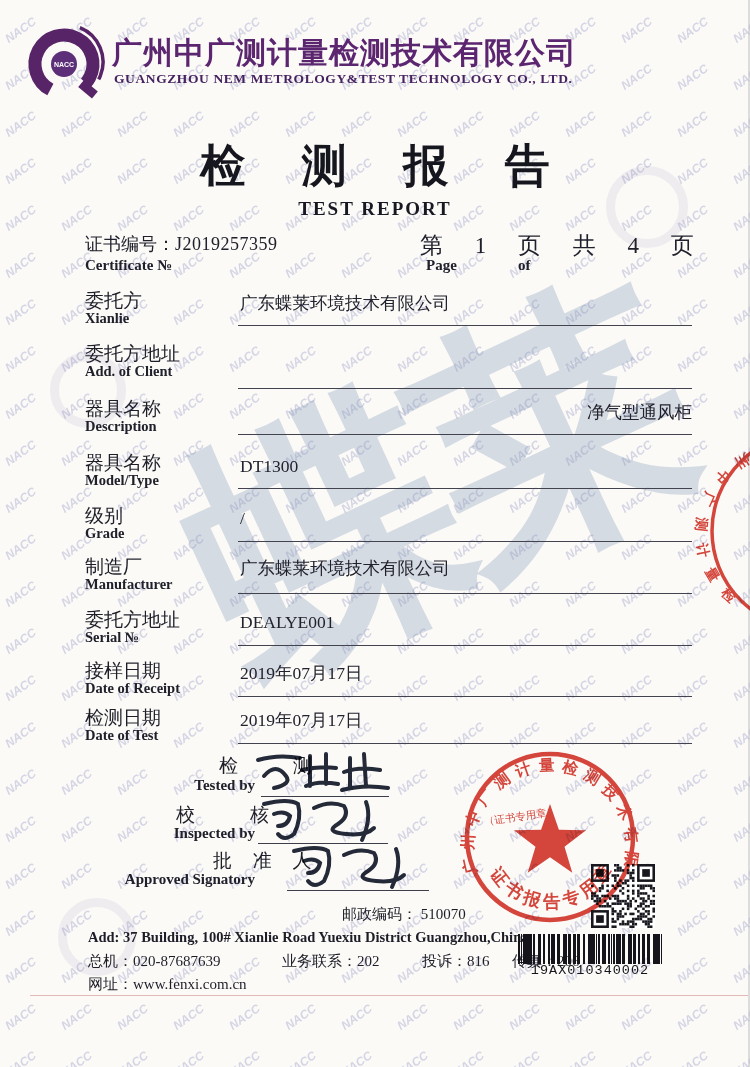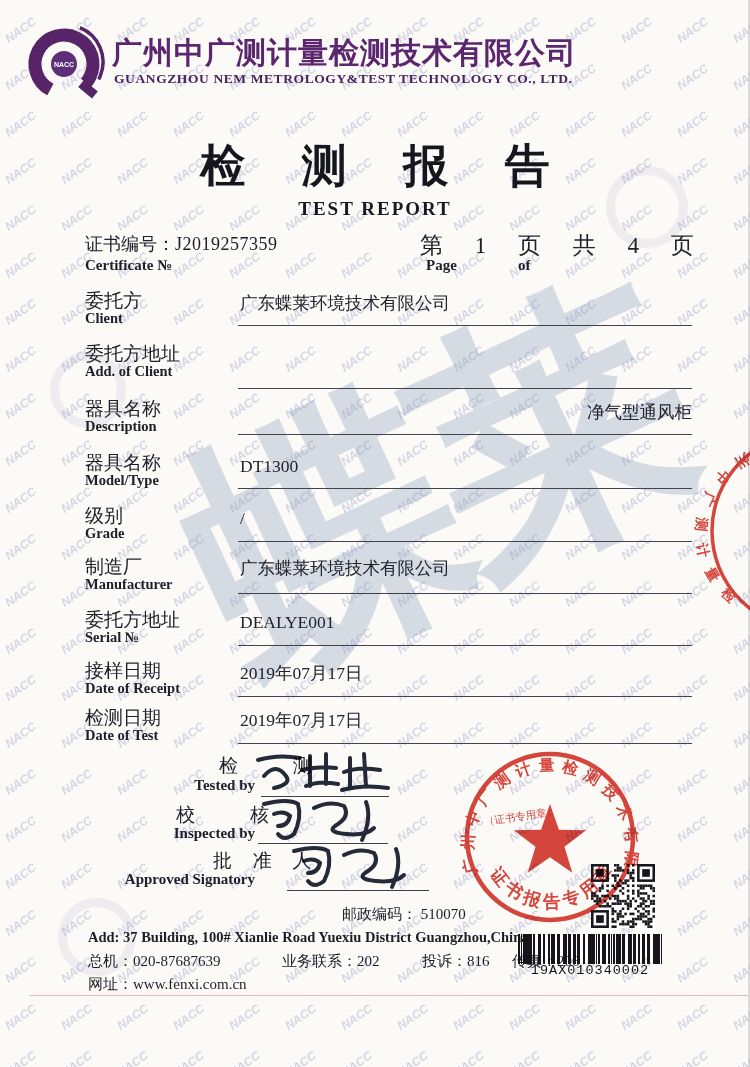--- a/index.html
+++ b/index.html
@@ -90,21 +90,21 @@
 
   <div class="abs cert-cn" style="z-index:2;">
     <span>证书编号：</span><span class="cert-no">J2019257359</span>
   </div>
   <div class="abs cert-en" style="z-index:2;">Certificate №</div>
   <div class="abs page-cn" style="z-index:2;">第 1 页 共 4 页</div>
   <div class="abs page-en1" style="z-index:2;">Page</div>
   <div class="abs page-en2" style="z-index:2;">of</div>
 
   <div class="abs flabel-cn" style="top:288px;z-index:2;">委托方</div>
-  <div class="abs flabel-en" style="top:310px;z-index:2;">Client</div>
+  <div class="abs flabel-en" style="top:310px;z-index:2;">Xianlie</div>
   <div class="abs fvalue" style="top:291px;z-index:2;">广东蝶莱环境技术有限公司</div>
   <div class="abs fline" style="top:325px;z-index:2;"></div>
 
   <div class="abs flabel-cn" style="top:341px;z-index:2;">委托方地址</div>
   <div class="abs flabel-en" style="top:363px;z-index:2;">Add. of Client</div>
   <div class="abs fline" style="top:388px;z-index:2;"></div>
 
   <div class="abs flabel-cn" style="top:396px;z-index:2;">器具名称</div>
   <div class="abs flabel-en" style="top:418px;z-index:2;">Description</div>
   <div class="abs fvalue" style="top:400px;z-index:2;text-align:right;">净气型通风柜</div>

